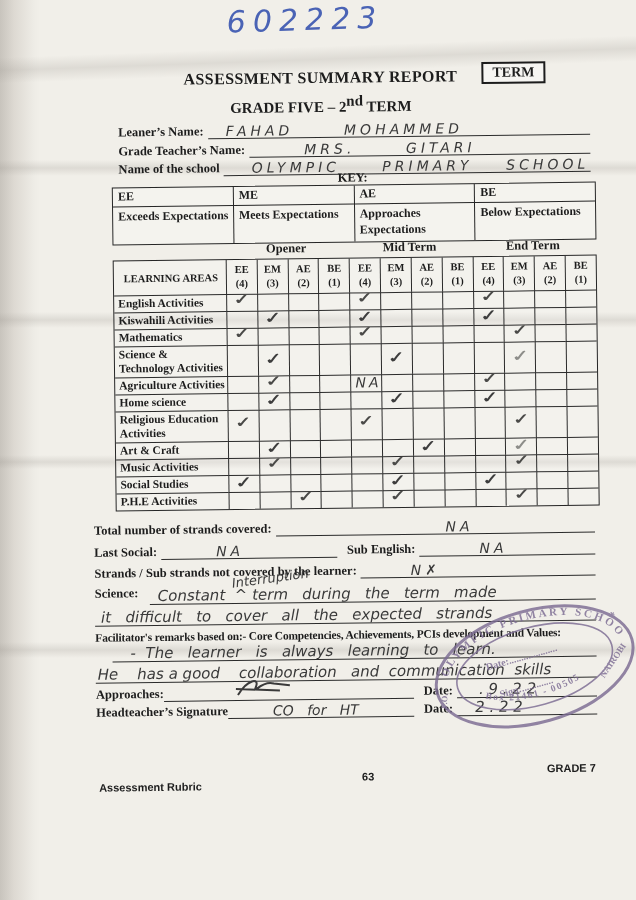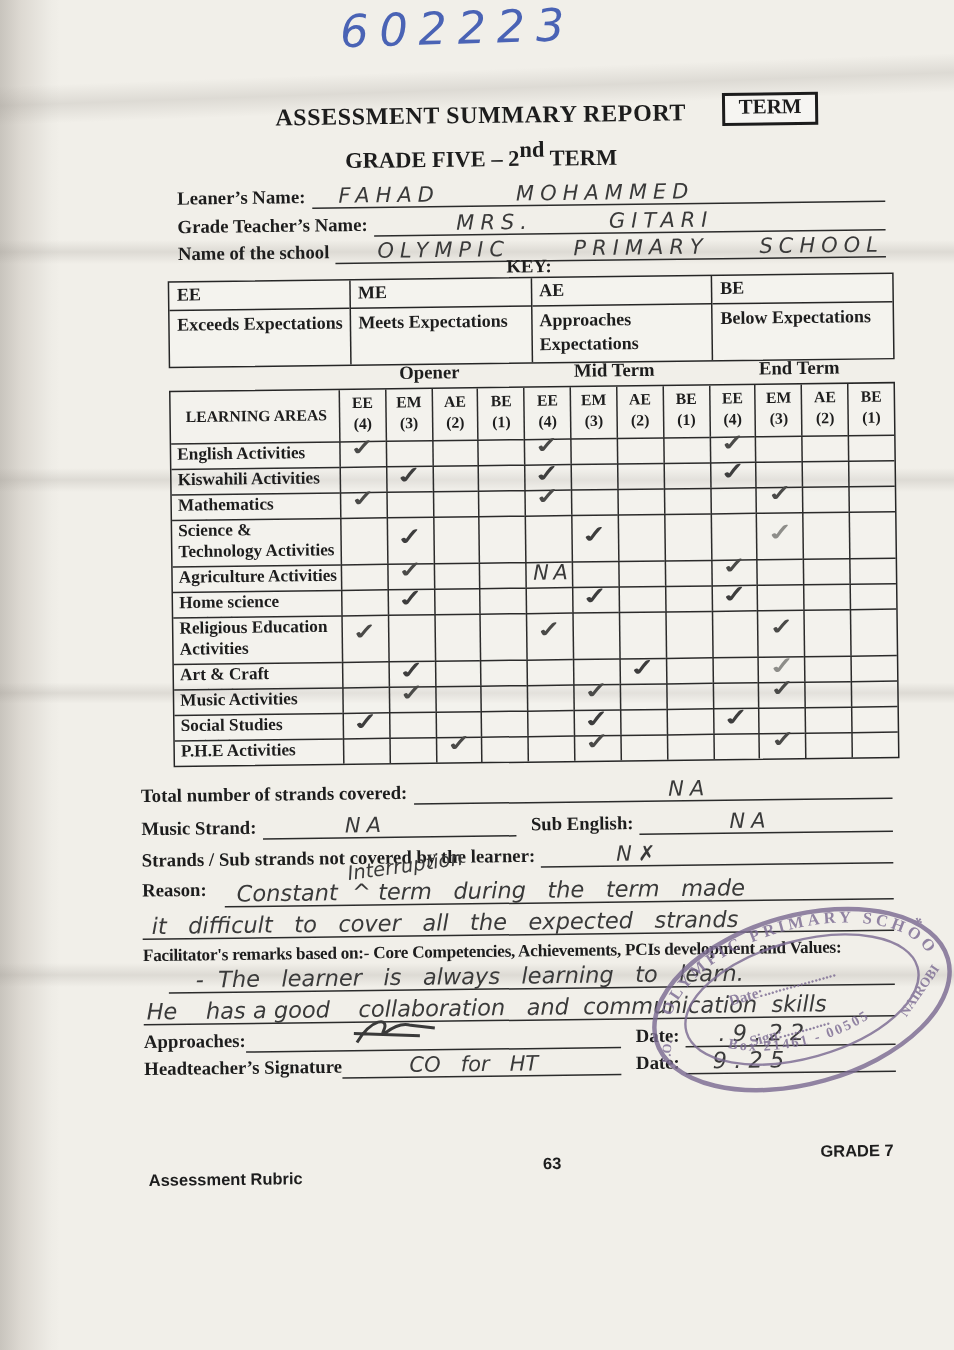--- a/index.html
+++ b/index.html
@@ -415,39 +415,39 @@
       </div>
 
     <div class="sumrow" style="top:518px;">
       <span class="flabel">Total number of strands covered:</span>
       <span class="line">
           <span class="hw caps online" style="left:170px;">NA</span>
         </span>
     </div>
 
     <div class="sumrow" style="top:540px;">
-      <span class="flabel">Music Strand:</span>
+      <span class="flabel">Last Social:</span>
       <span class="line" style="max-width:190px;">
           <span class="hw caps online" style="left:55px;">NA</span>
         </span>
       <span class="flabel" style="padding-left:10px;">Sub English:</span>
       <span class="line">
           <span class="hw caps online" style="left:60px;">NA</span>
         </span>
     </div>
 
     <div class="sumrow" style="top:561px;">
       <span class="flabel">Strands / Sub strands not covered by the learner:</span>
       <span class="line">
           <span class="hw caps online" style="left:50px;">N✗</span>
         </span>
     </div>
 
     <span class="hw" style="position:absolute;left:230px;top:570px;font-size:13px;transform:rotate(-7deg);">Interruption</span>
-    <div style="position:absolute;left:93px;top:584px;" class="flabel">Reason:</div>
+    <div style="position:absolute;left:93px;top:584px;" class="flabel">Science:</div>
     <div class="rule" style="left:148px;right:42px;top:584px;">
         <span class="hw online" style="left:8px;font-size:15px;">Constant  ^ term   during   the   term   made</span>
       </div>
     <div class="rule" style="left:93px;right:42px;top:605px;">
         <span class="hw online" style="left:6px;font-size:15px;">it   difficult   to   cover   all   the   expected   strands</span>
       </div>
 
     <div class="remlabel" style="top:629px;">Facilitator's remarks based on:- Core Competencies, Achievements, PCIs development and Values:</div>
     <div class="rule" style="left:110px;right:42px;top:641px;">
         <span class="hw online" style="left:18px;font-size:15px;">-  The   learner   is   always   learning   to   learn.</span>
@@ -468,21 +468,21 @@
           <span class="hw online" style="left:22px;font-size:15px;">. 9 . 2 2</span>
         </span>
     </div>
     <div class="sumrow" style="top:700px;">
       <span class="sig">Headteacher’s Signature</span>
       <span class="line">
           <span class="hw online" style="left:45px;font-size:14px;">CO   for   HT</span>
         </span>
       <span class="sig" style="padding-left:10px;padding-right:4px;">Date:</span>
       <span class="line" style="max-width:140px;">
-          <span class="hw online" style="left:18px;font-size:15px;">9 . 2 5</span>
+          <span class="hw online" style="left:18px;font-size:15px;">2 . 2 2</span>
         </span>
     </div>
 
     <svg class="stampwrap" viewBox="0 0 210 122">
       <g fill="none" stroke="#7c6c93">
         <ellipse cx="105" cy="61" rx="101" ry="56" stroke-width="3"></ellipse>
         <ellipse cx="105" cy="61" rx="80" ry="39" stroke-width="1.6"></ellipse>
       </g>
       <path id="arcT" d="M 15,61 A 90 47 0 0 1 195,61" fill="none"></path>
       <path id="arcB" d="M 32,64 A 76 37 0 0 0 178,64" fill="none"></path>

